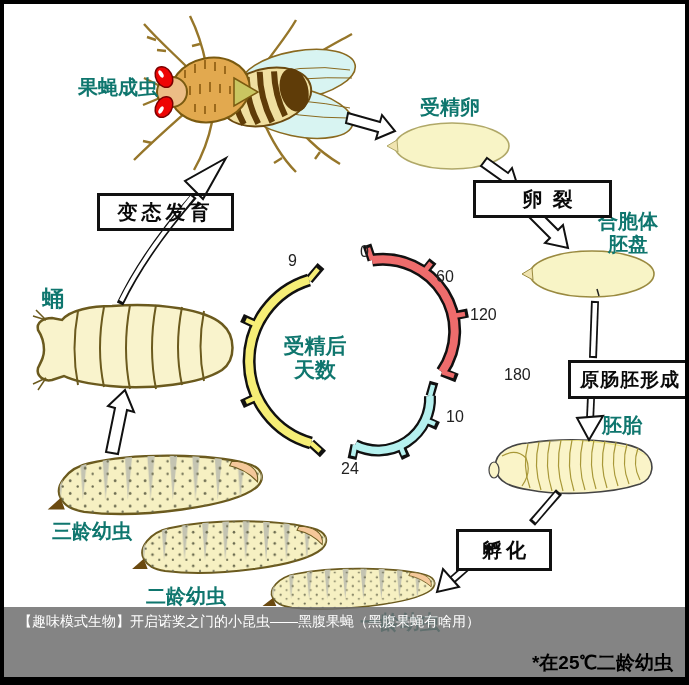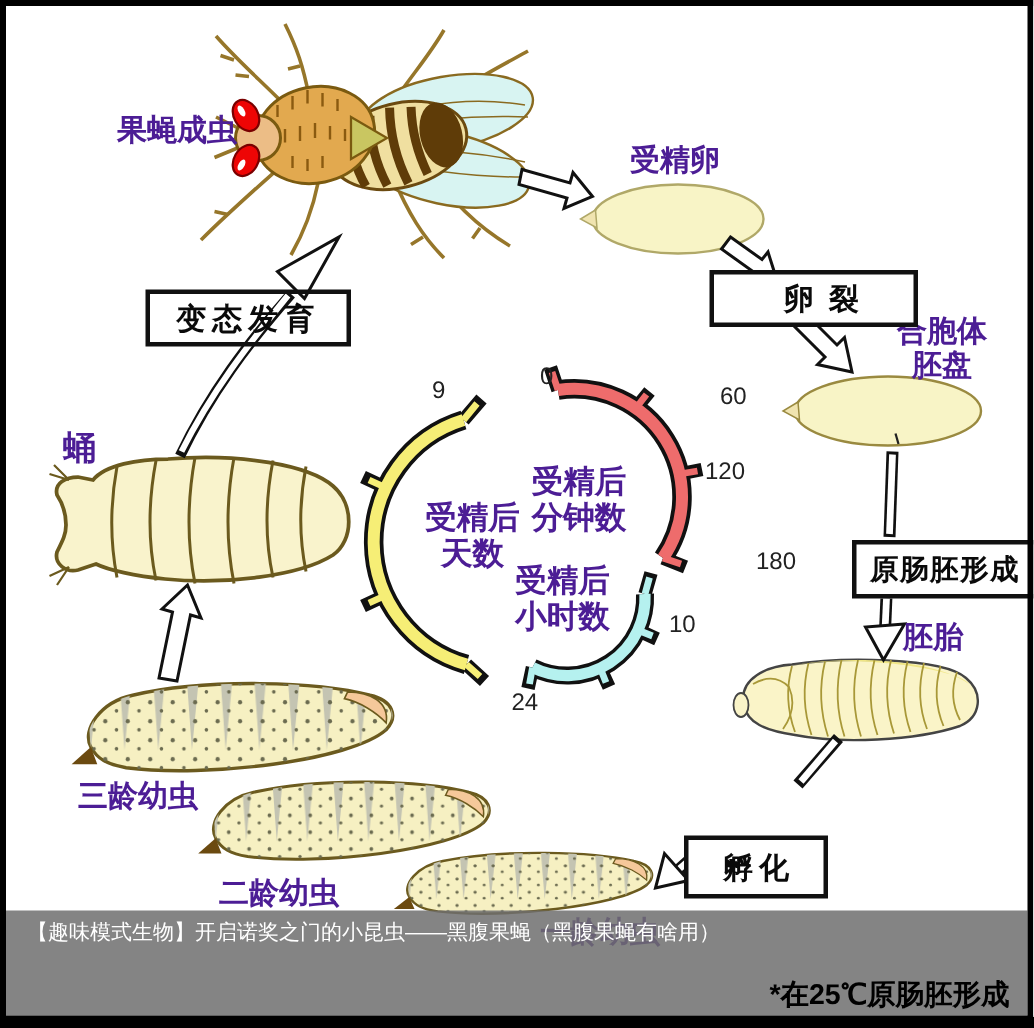--- a/index.html
+++ b/index.html
@@ -1,19 +1,19 @@
 <!DOCTYPE html>
 <html><head>
 <meta charset="utf-8">
 <style>
   html,body{margin:0;padding:0;background:#fff;}
   #stage{position:relative;width:689px;height:685px;background:#fff;overflow:hidden;
          font-family:"Liberation Sans",sans-serif;}
   svg{position:absolute;left:0;top:0;z-index:1;}
-  .lbl{position:absolute;z-index:2;color:#4c1d95;font-weight:bold;font-size:20px;
+  .lbl{position:absolute;z-index:2;color:#0f766e;font-weight:bold;font-size:20px;
        line-height:1.15;white-space:nowrap;}
   .wrap3{white-space:normal;width:68px;text-align:center;}
   .num{position:absolute;z-index:2;color:#222;font-weight:400;font-size:16px;}
   .pbox{position:absolute;z-index:2;border:3px solid #111;background:#fff;
         display:flex;align-items:center;justify-content:center;
         color:#0a0a0a;font-weight:bold;font-size:20px;}
   #overlay{position:absolute;left:4px;right:4px;top:607px;height:70px;
            background:rgba(110,110,110,0.85);z-index:3;}
   #caption{position:absolute;left:14px;top:4px;right:8px;color:#fff;font-size:14px;
            font-weight:500;line-height:1.45;word-break:break-all;line-break:anywhere;}
@@ -197,39 +197,37 @@
 
   <div class="lbl" style="left:78px;top:76px;">果蝇成虫</div>
   <div class="lbl" style="left:420px;top:96px;">受精卵</div>
   <div class="lbl wrap3" style="left:594px;top:210px;">合胞体胚盘</div>
   <div class="lbl" style="left:602px;top:414px;">胚胎</div>
   <div class="lbl" style="left:42px;top:286px;font-size:22px;">蛹</div>
   <div class="lbl" style="left:52px;top:520px;">三龄幼虫</div>
   <div class="lbl" style="left:146px;top:585px;">二龄幼虫</div>
   <div class="lbl" style="left:336px;top:611px;margin-left:24px;">一龄幼虫</div>
 
-  <div class="lbl wrap3" style="left:352px;top:310px;font-size:21px;">受精后分钟数</div>
   <div class="lbl wrap3" style="left:281px;top:334px;font-size:21px;">受精后天数</div>
-  <div class="lbl wrap3" style="left:341px;top:376px;font-size:21px;">受精后小时数</div>
 
   <div class="num" style="left:360px;top:243px;">0</div>
-  <div class="num" style="left:436px;top:256px;margin-left:44px;">60</div>
+  <div class="num" style="left:436px;top:268px;">60</div>
   <div class="num" style="left:470px;top:306px;">120</div>
   <div class="num" style="left:460px;top:366px;margin-left:44px;">180</div>
   <div class="num" style="left:446px;top:408px;">10</div>
   <div class="num" style="left:341px;top:460px;">24</div>
   <div class="num" style="left:288px;top:252px;">9</div>
 
   <div class="pbox" style="left:97px;top:193px;width:131px;height:32px;letter-spacing:4px;background:transparent;">变态发育</div>
   <div class="pbox" style="left:473px;top:180px;width:113px;height:32px;letter-spacing:10px;padding-left:20px;">卵裂</div>
   <div class="pbox" style="left:568px;top:360px;width:118px;height:33px;font-size:19px;letter-spacing:1px;">原肠胚形成</div>
-  <div class="pbox" style="left:456px;top:529px;width:86px;height:36px;letter-spacing:4px;padding-left:4px;margin-top:28px;">孵化</div>
+  <div class="pbox" style="left:456px;top:529px;width:86px;height:36px;letter-spacing:4px;padding-left:4px;">孵化</div>
 
   <div id="overlay">
     <div id="caption">【趣味模式生物】开启诺奖之门的小昆虫——黑腹果蝇（黑腹果蝇有啥用）</div>
-    <div id="footnote">*在25℃原肠胚形成</div>
+    <div id="footnote">*在25℃二龄幼虫</div>
   </div>
 
   <div class="border-strip" style="left:0;top:0;width:4px;height:685px;"></div>
   <div class="border-strip" style="left:0;top:0;width:689px;height:4px;"></div>
   <div class="border-strip" style="left:685px;top:0;width:4px;height:685px;"></div>
   <div class="border-strip" style="left:0;top:677px;width:689px;height:8px;"></div>
 </div>
 
 </body></html>

